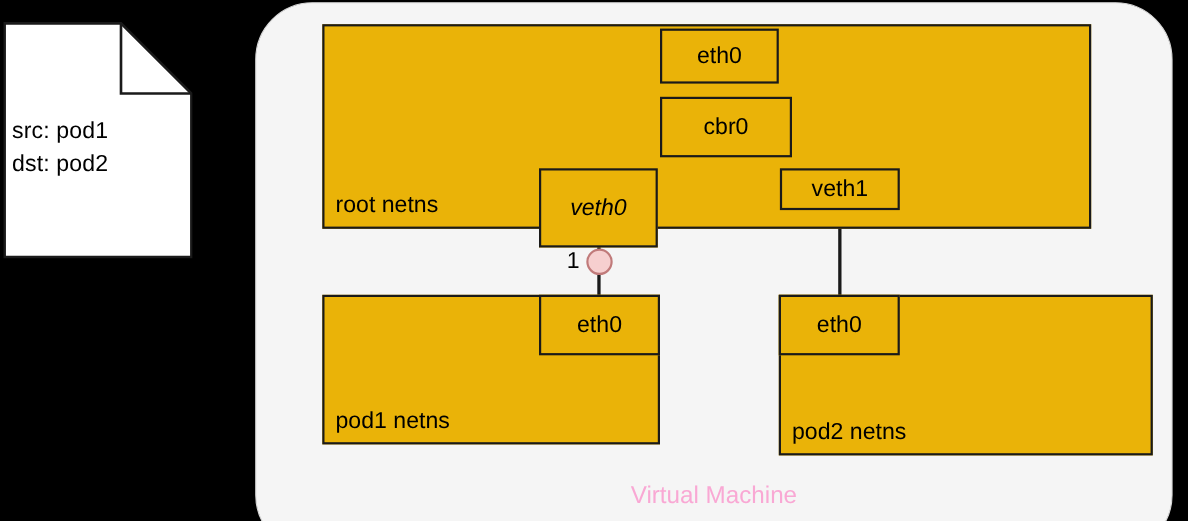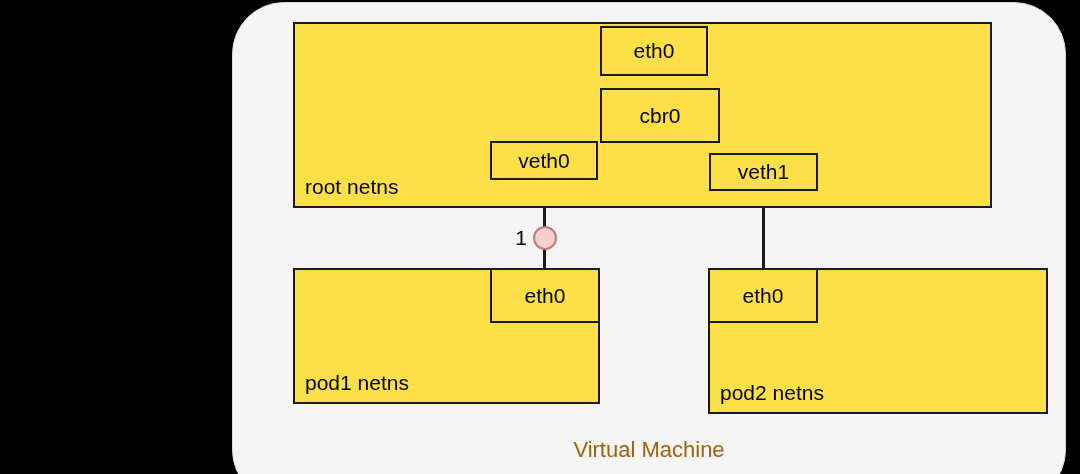--- a/index.html
+++ b/index.html
@@ -56,29 +56,29 @@
     border: 1.5px solid #d8d8d8;
     border-radius: 52px;
     box-sizing: border-box;
   }
   .vm-label {
     position: absolute;
     left: 232px;
     top: 436px;
     width: 834px;
     text-align: center;
-    color: #a16207;
+    color: #f9a8d4;
     font-size: 22px;
     line-height: 28px;
   }
 
   
   .box {
     position: absolute;
-    background: #fde047;
+    background: #eab308;
     border: 2.4px solid #1a1a1a;
     box-sizing: border-box;
   }
   .box-label-center {
     position: absolute;
     left: 0;
     top: 0;
     right: 0;
     bottom: 0;
     display: flex;
@@ -93,21 +93,21 @@
     bottom: 6px;
     color: #000000;
     font-size: 21px;
     line-height: 26px;
   }
 
   
   #root-netns      { left: 293px; top: 22px;  width: 699px; height: 186px; }
   #host-eth0       { left: 600px; top: 26px;  width: 108px; height: 50px;  }
   #cbr0            { left: 600px; top: 88px;  width: 120px; height: 55px;  }
-  #veth0           { left: 490px; top: 141px; width: 108px; height: 39px;  }
+  #veth0           { left: 490px; top: 153px; width: 108px; height: 72px; font-style: italic;  }
   #veth1           { left: 709px; top: 153px; width: 109px; height: 38px;  }
   #pod1-netns      { left: 293px; top: 268px; width: 307px; height: 136px; }
   #pod1-eth0       { left: 490px; top: 268px; width: 110px; height: 55px;  }
   #pod2-netns      { left: 708px; top: 268px; width: 340px; height: 146px; }
   #pod2-eth0       { left: 708px; top: 268px; width: 110px; height: 55px;  }
 
   
   .conn {
     position: absolute;
     background: #1a1a1a;
@@ -143,20 +143,28 @@
     color: #000000;
     font-size: 21px;
     line-height: 24px;
   }
 </style>
 </head>
 <body>
 
 <div id="stage">
 
+  <div class="packet-note">
+    <svg width="172" height="215" viewBox="0 0 172 215">
+      <path d="M 1.2 1.2 L 107 1.2 L 171 65 L 171 213.8 L 1.2 213.8 Z" fill="#ffffff" stroke="#1a1a1a" stroke-width="2.4"></path>
+      <path d="M 107 1.2 L 107 65 L 171 65" fill="none" stroke="#1a1a1a" stroke-width="2.4"></path>
+    </svg>
+    <div class="packet-text">src: pod1
+dst: pod2</div>
+  </div>
 
   <div class="vm-container"></div>
 
   <div class="conn conn-h" id="conn-cbr0-left-h"></div>
   <div class="conn conn-v" id="conn-cbr0-left-v"></div>
   <div class="conn conn-h" id="conn-cbr0-right-h"></div>
   <div class="conn conn-v" id="conn-cbr0-right-v"></div>
   <div class="conn conn-v" id="conn-veth0-down"></div>
   <div class="conn conn-v" id="conn-veth1-down"></div>
 

